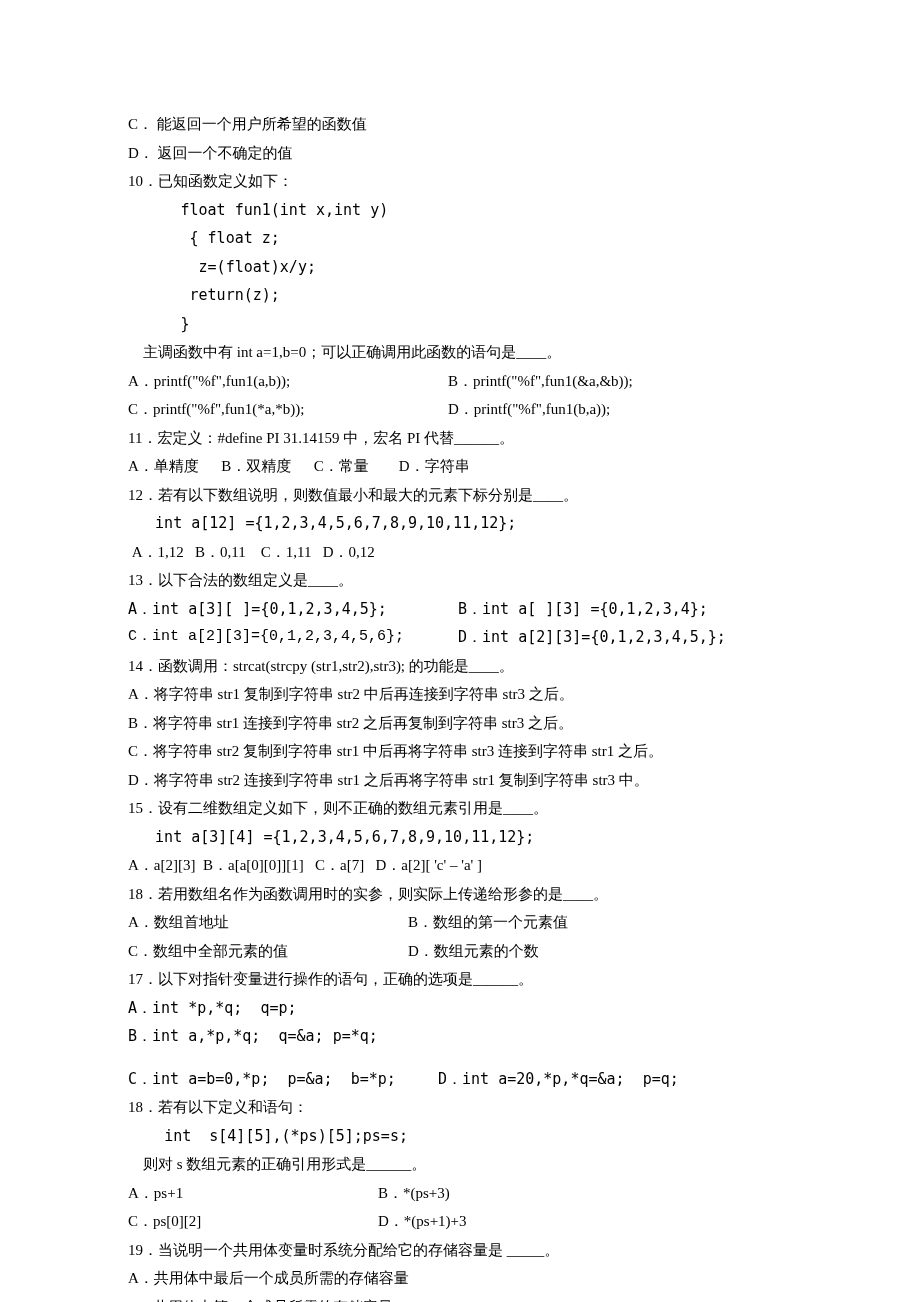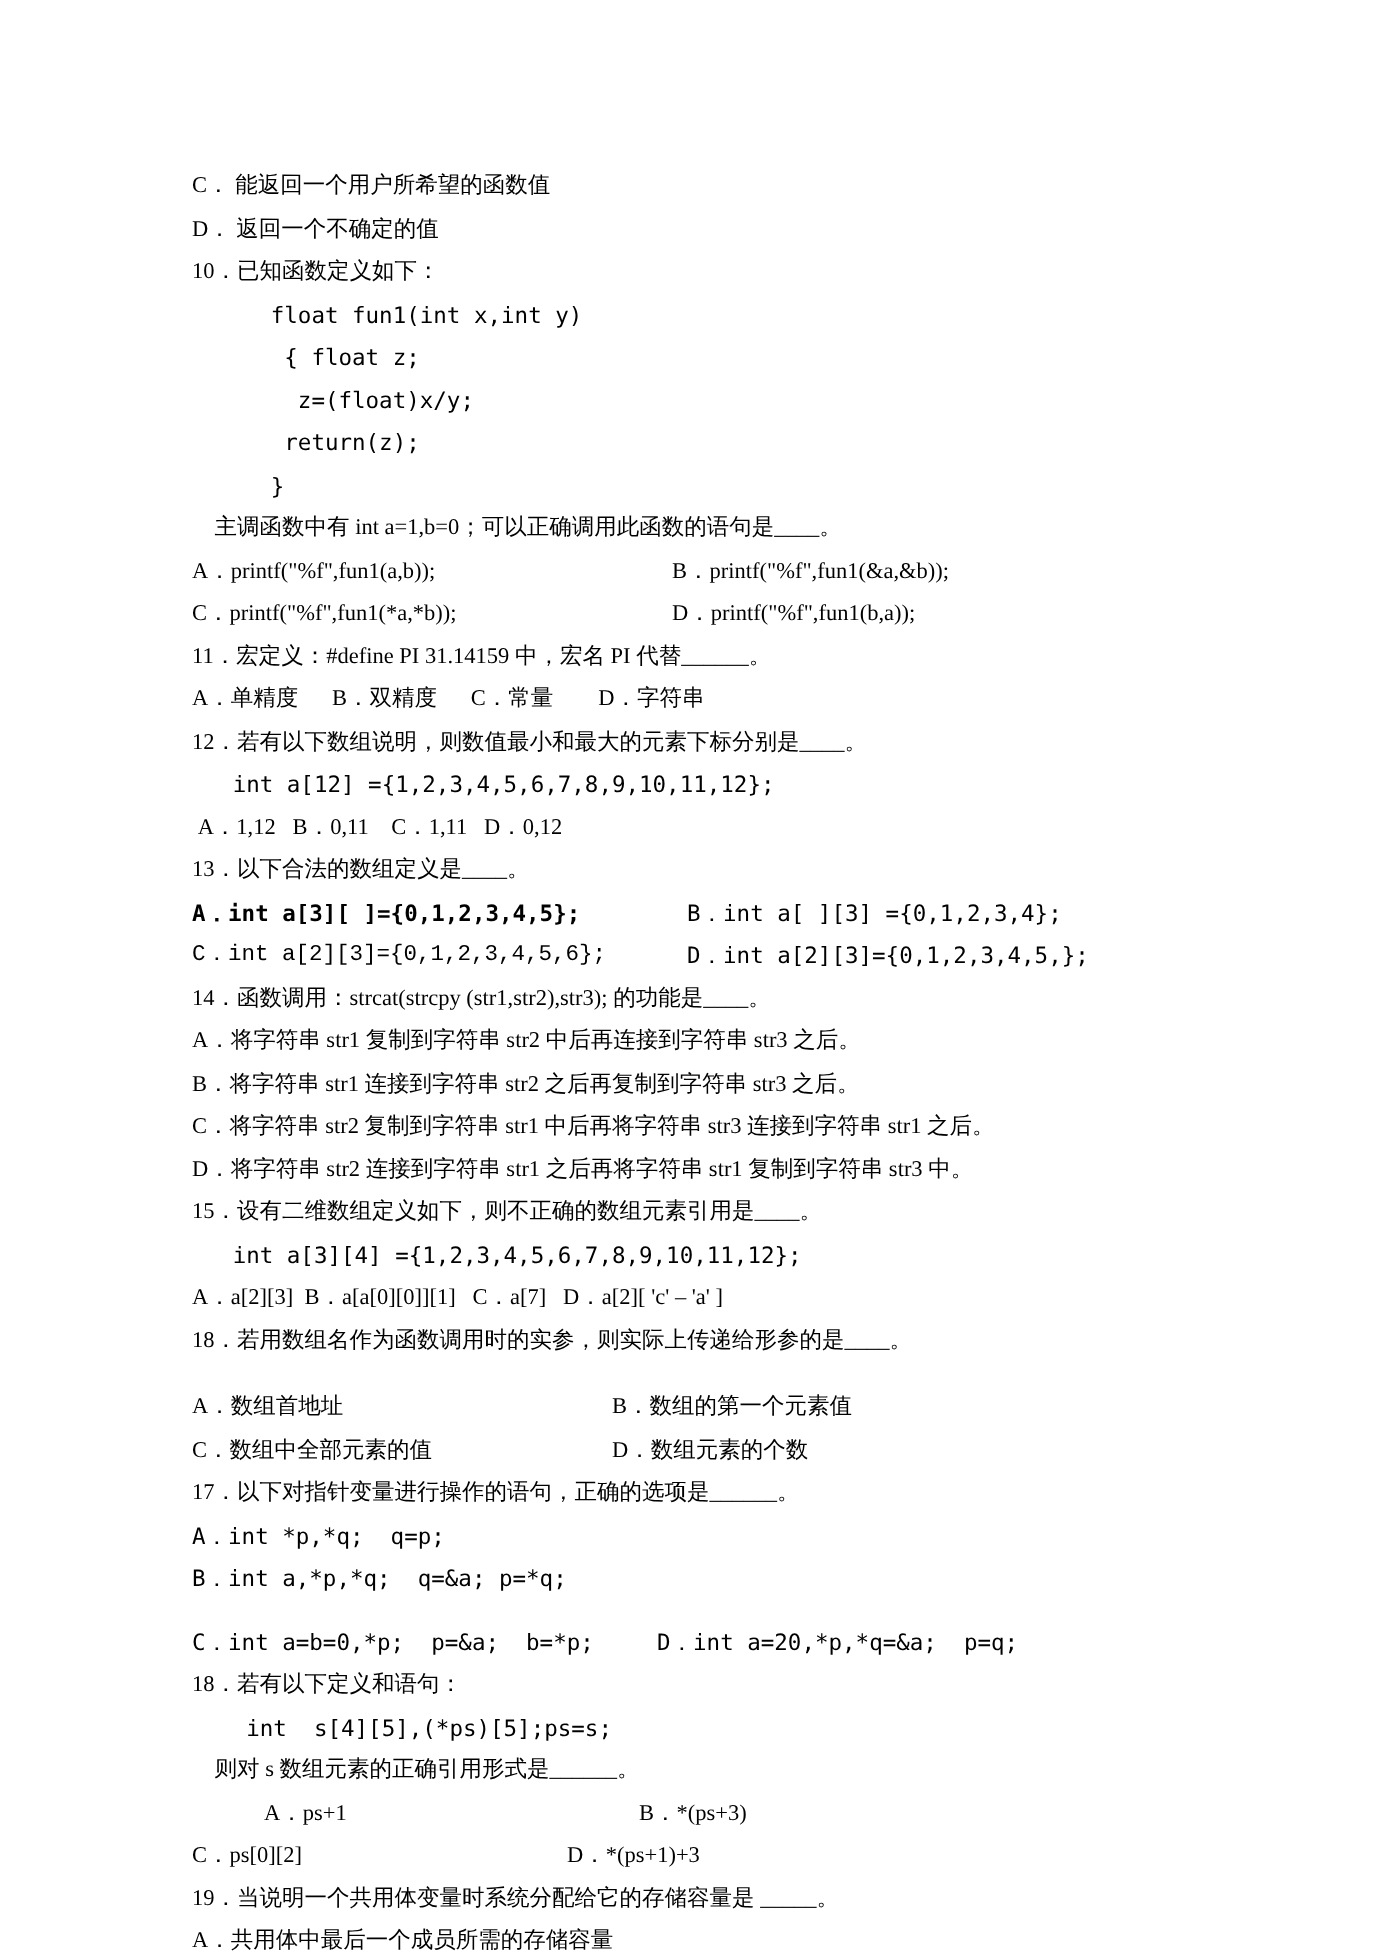--- a/index.html
+++ b/index.html
@@ -47,40 +47,40 @@
 
 <div class="row">11．宏定义：#define PI 31.14159 中，宏名 PI 代替______。</div>
 <div class="row">A．单精度      B．双精度      C．常量        D．字符串</div>
 
 <div class="row">12．若有以下数组说明，则数值最小和最大的元素下标分别是____。</div>
 <div class="row mono">   int a[12] ={1,2,3,4,5,6,7,8,9,10,11,12};</div>
 <div class="row"> A．1,12   B．0,11    C．1,11   D．0,12</div>
 
 <div class="row">13．以下合法的数组定义是____。</div>
 <div class="row mono" style="display:flex;">
-  <span style="width:330px;font-weight:bold;">A．int a[3][ ]={0,1,2,3,4,5};</span>
+  <span style="width:330px;">A．int a[3][ ]={0,1,2,3,4,5};</span>
   <span>B．int a[ ][3] ={0,1,2,3,4};</span>
 </div>
 <div class="row mono" style="display:flex;">
   <span style="width:330px;font-family:Liberation Mono, monospace;">C．int a[2][3]={0,1,2,3,4,5,6};</span>
   <span>D．int a[2][3]={0,1,2,3,4,5,};</span>
 </div>
 
 <div class="row">14．函数调用：strcat(strcpy (str1,str2),str3); 的功能是____。</div>
 <div class="row">A．将字符串 str1 复制到字符串 str2 中后再连接到字符串 str3 之后。</div>
 <div class="row">B．将字符串 str1 连接到字符串 str2 之后再复制到字符串 str3 之后。</div>
 <div class="row">C．将字符串 str2 复制到字符串 str1 中后再将字符串 str3 连接到字符串 str1 之后。</div>
 <div class="row">D．将字符串 str2 连接到字符串 str1 之后再将字符串 str1 复制到字符串 str3 中。</div>
 
 <div class="row">15．设有二维数组定义如下，则不正确的数组元素引用是____。</div>
 <div class="row mono">   int a[3][4] ={1,2,3,4,5,6,7,8,9,10,11,12};</div>
 <div class="row">A．a[2][3]  B．a[a[0][0]][1]   C．a[7]   D．a[2][ 'c' – 'a' ]</div>
 
 <div class="row">18．若用数组名作为函数调用时的实参，则实际上传递给形参的是____。</div>
-<div class="row" style="display:flex;margin-top:16px;">
+<div class="row" style="display:flex;">
   <span style="width:280px;">A．数组首地址</span>
   <span>B．数组的第一个元素值</span>
 </div>
 <div class="row" style="display:flex;">
   <span style="width:280px;">C．数组中全部元素的值</span>
   <span>D．数组元素的个数</span>
 </div>
 
 <div class="row">17．以下对指针变量进行操作的语句，正确的选项是______。</div>
 <div class="row mono" style="display:flex;flex-direction:column;">
@@ -89,21 +89,21 @@
 </div>
 <div class="row mono" style="display:flex;margin-top:14px;">
   <span style="width:310px;">C．int a=b=0,*p;  p=&amp;a;  b=*p;</span>
   <span>D．int a=20,*p,*q=&amp;a;  p=q;</span>
 </div>
 
 <div class="row">18．若有以下定义和语句：</div>
 <div class="row mono">    int  s[4][5],(*ps)[5];ps=s;</div>
 <div class="row">    则对 s 数组元素的正确引用形式是______。</div>
 <div class="row" style="display:flex;">
-  <span style="width:250px;margin-left:48px;">A．ps+1</span>
+  <span style="width:250px;">A．ps+1</span>
   <span>B．*(ps+3)</span>
 </div>
 <div class="row" style="display:flex;">
   <span style="width:250px;">C．ps[0][2]</span>
   <span>D．*(ps+1)+3</span>
 </div>
 
 <div class="row">19．当说明一个共用体变量时系统分配给它的存储容量是 _____。</div>
 <div class="row">A．共用体中最后一个成员所需的存储容量</div>
 <div class="row">B．共用体中第一个成员所需的存储容量</div>

